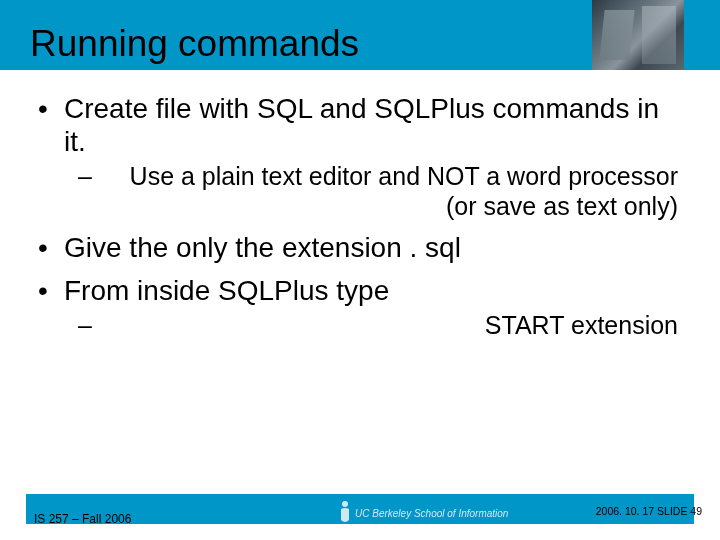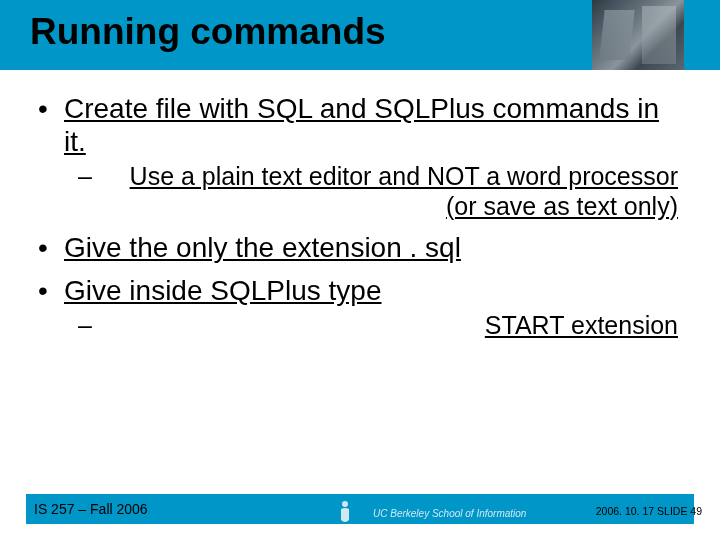--- a/index.html
+++ b/index.html
@@ -3,22 +3,22 @@
 <meta charset="utf-8">
 <style>
   * { margin: 0; padding: 0; box-sizing: border-box; }
   html, body { width: 720px; height: 540px; overflow: hidden; font-family: Arial, Helvetica, sans-serif; background: #fff; }
   .slide { position: relative; width: 720px; height: 540px; background: #ffffff; }
   .title-bar {
     position: absolute; top: 0; left: 0; width: 720px; height: 70px;
     background: #0096c8;
   }
   .title-text {
-    position: absolute; left: 30px; top: 11px;
-    font-size: 37px; color: #000; font-weight: 700; text-align: center;
+    position: absolute; left: 30px; top: 23px;
+    font-size: 37px; color: #000; font-weight: 400; text-align: center;
   }
   .photo {
     position: absolute; top: 0; right: 36px; width: 92px; height: 70px;
     background: linear-gradient(135deg, #2e3a42 0%, #4a5a64 20%, #6b7880 40%, #8a949c 55%, #3d474f 70%, #5a6870 100%);
     overflow: hidden;
   }
   .photo::before {
     content: ""; position: absolute; left: 10px; top: 10px; width: 30px; height: 50px;
     background: linear-gradient(180deg, #9aa4aa 0%, #6d7b83 100%);
     opacity: .6;
@@ -30,37 +30,37 @@
     opacity: .5;
   }
   .content {
     position: absolute; left: 38px; top: 92px; width: 640px;
     color: #000; font-size: 28px; line-height: 1.18;
   }
   .content ul { list-style: none; }
   .level1 { margin-bottom: 10px; }
   .level1 .row { display: flex; }
   .level1 .bullet { width: 26px; flex: 0 0 26px; }
-  .level1 .txt { flex: 1; text-decoration: underline; }
+  .level1 .txt { flex: 1; }
   .sub1 { margin-left: 40px; font-size: 25px; margin-top: 4px; margin-bottom: 6px; }
   .sub1 .row { display: flex; }
   .sub1 .dash { width: 22px; flex: 0 0 22px; }
   .sub1 .txt { flex: 1; text-align: right; }
   .footer-bar {
     position: absolute; left: 26px; bottom: 16px; width: 668px; height: 30px;
     background: #0096c8;
   }
   .footer-left {
-    position: absolute; left: 34px; bottom: 23px; font-size: 14px; color: #000;
+    position: absolute; left: 34px; bottom: 14px; font-size: 12px; color: #000;
   }
   .footer-right {
     position: absolute; right: 18px; bottom: 23px; font-size: 10.5px; color: #000;
   }
   .logo {
-    position: absolute; bottom: 14px; left: 335px; display: flex; align-items: center; gap: 18px;
+    position: absolute; bottom: 14px; left: 335px; display: flex; align-items: center; gap: 0;
     color: #cfe9f3; font-size: 10px; font-style: italic; margin-top: 31px;
   }
   .logo-mark {
     width: 20px; height: 26px; position: relative;
   }
   .logo-mark svg { width: 100%; height: 100%; display: block; }
 </style>
 </head>
 <body>
 
@@ -88,21 +88,21 @@
       </li>
       <li class="level1">
         <div class="row">
           <span class="bullet">•</span>
           <span class="txt">Give the only the extension . sql</span>
         </div>
       </li>
       <li class="level1">
         <div class="row">
           <span class="bullet">•</span>
-          <span class="txt">Give inside SQLPlus type</span>
+          <span class="txt">From inside SQLPlus type</span>
         </div>
         <ul>
           <li class="sub1">
             <div class="row">
               <span class="dash">–</span>
               <span class="txt">START extension</span>
             </div>
           </li>
         </ul>
       </li>

